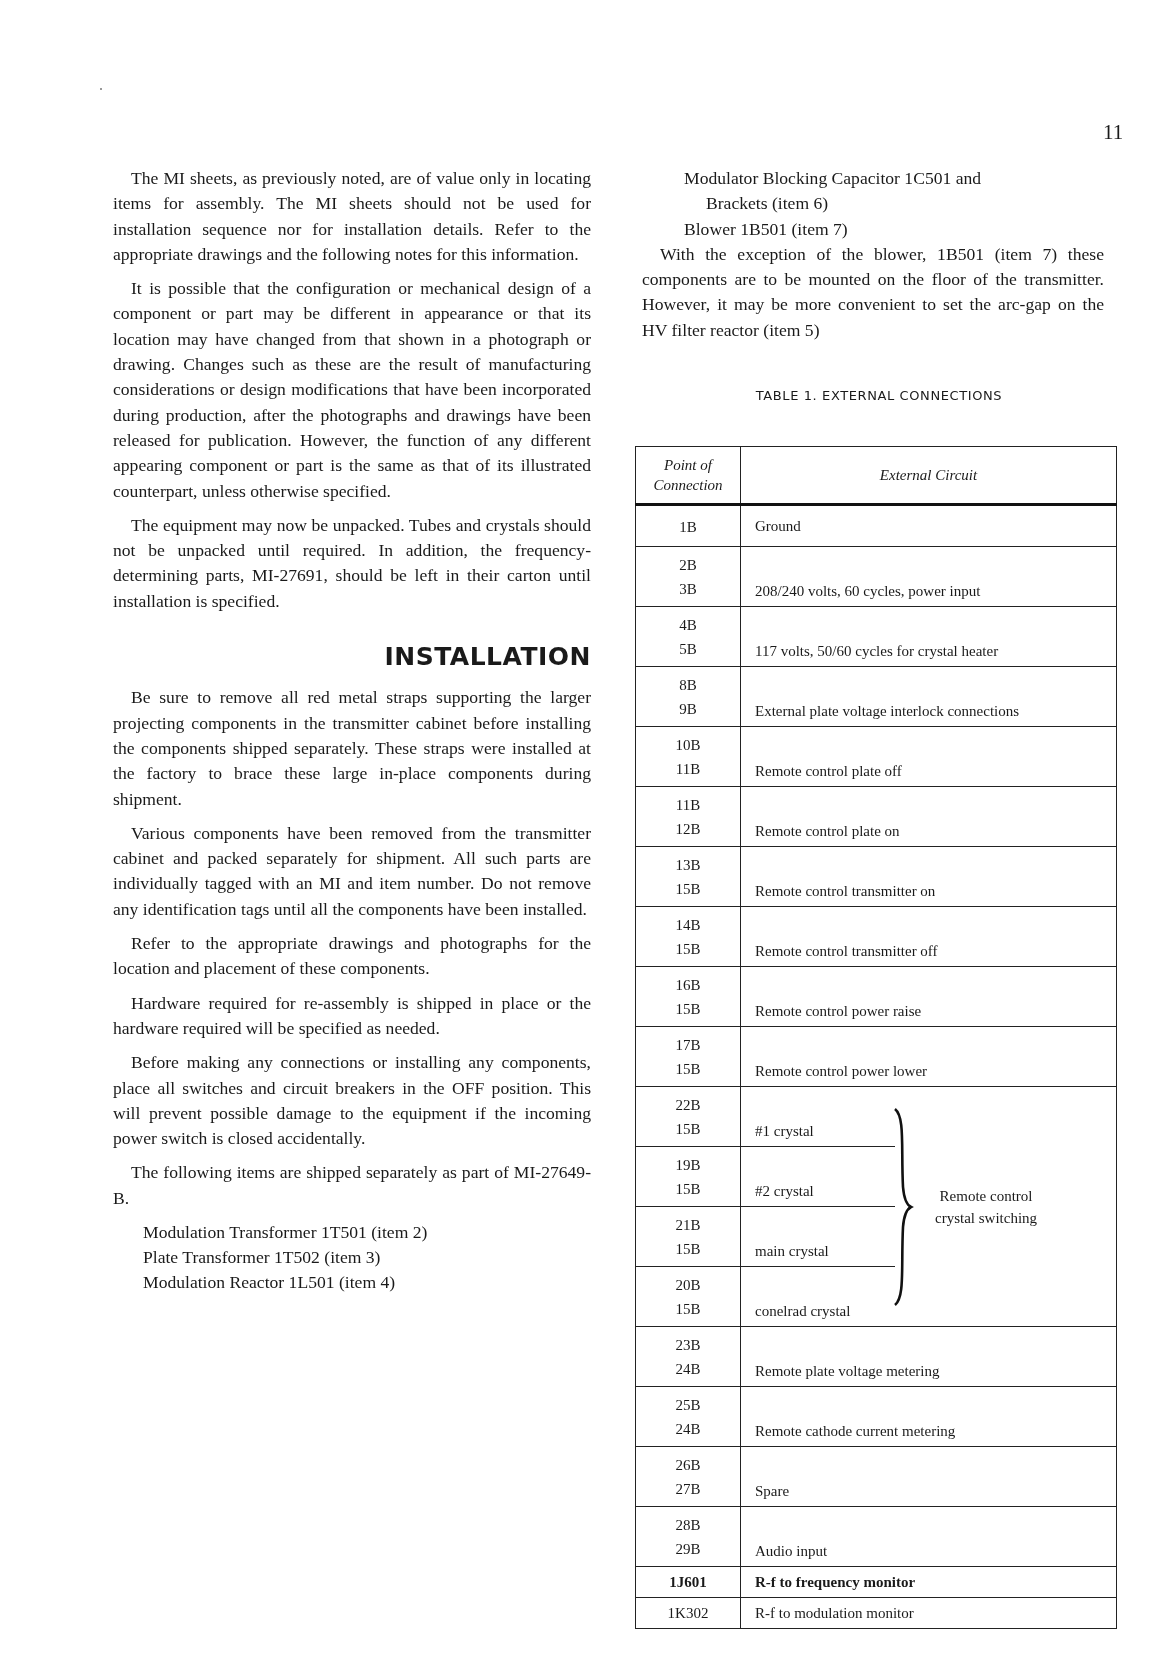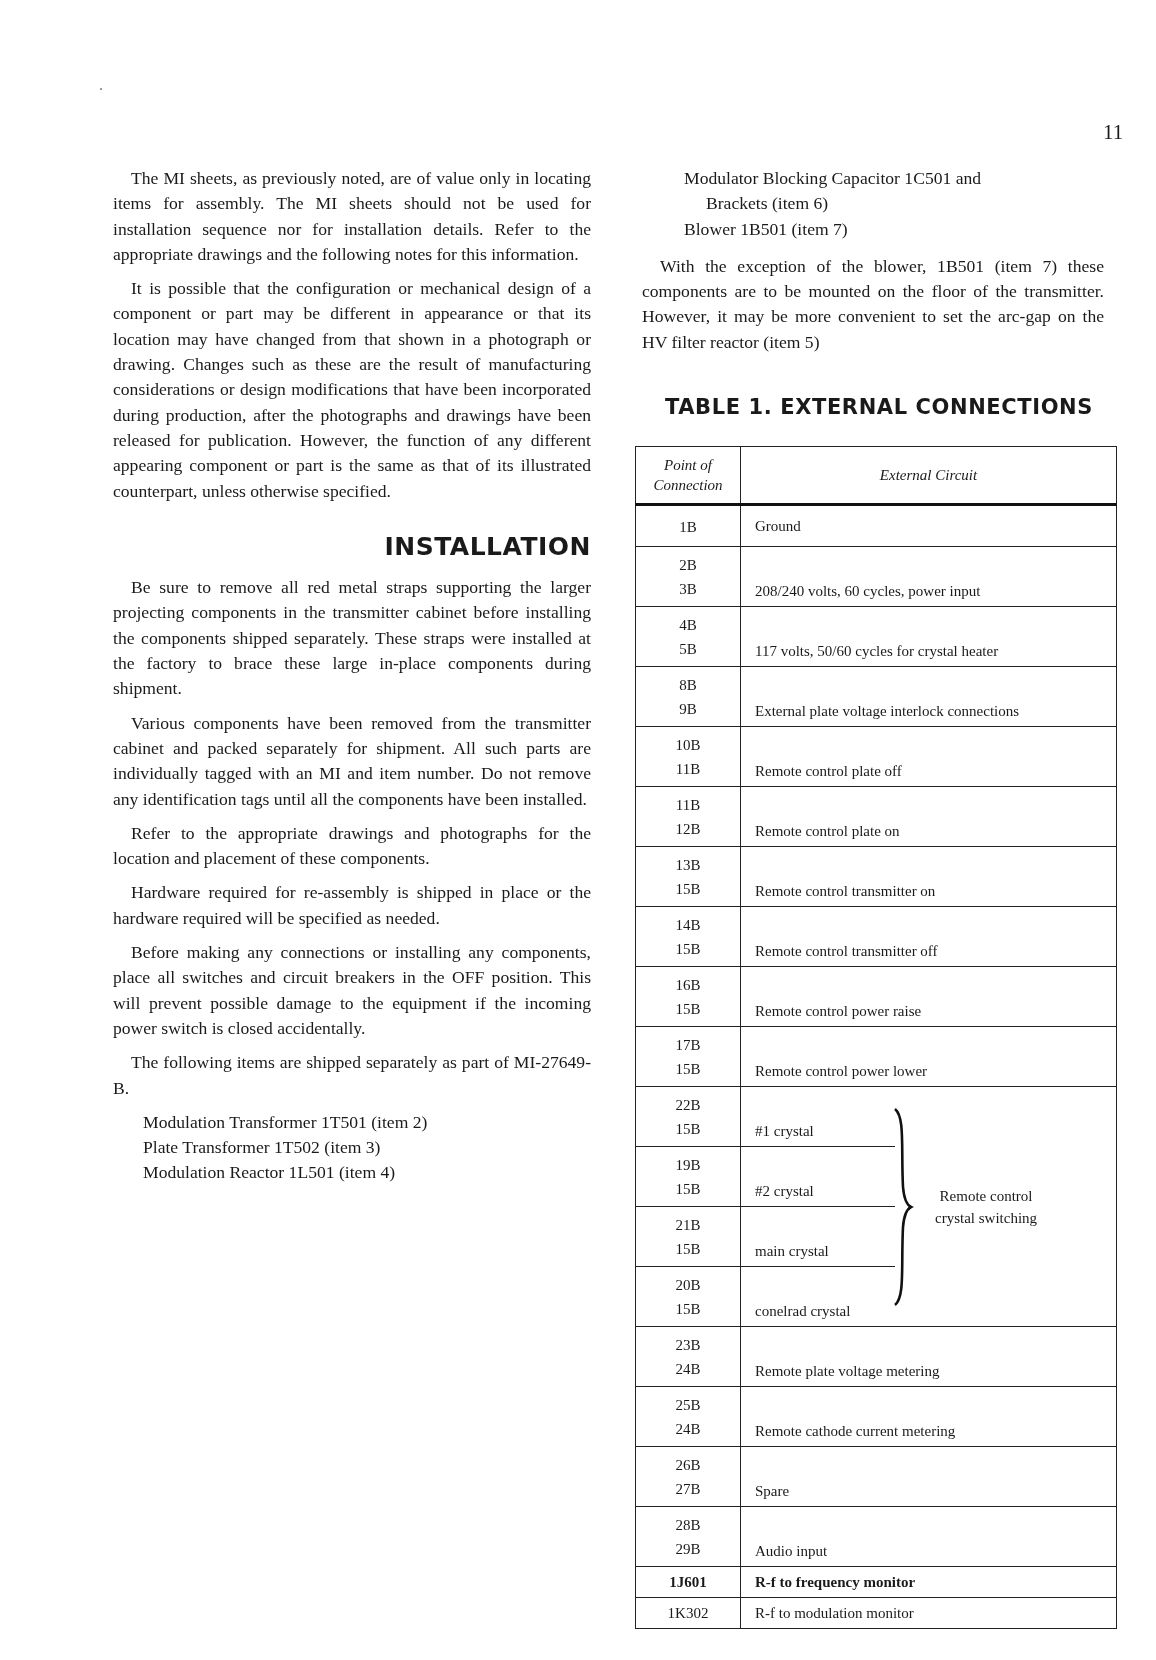--- a/index.html
+++ b/index.html
@@ -21,25 +21,25 @@
       position: absolute; left: 642px; top: 166px; width: 462px;
       font-family: "Liberation Serif", serif; font-size: 17.6px; line-height: 25.3px;
     }
     p { margin: 0 0 9px 0; text-align: justify; text-indent: 18px; }
     .heading {
       font-family: "DejaVu Sans", sans-serif; font-weight: bold;
       font-size: 25px; text-align: right; margin: 30px 0 16px 0; letter-spacing: 0.5px;
     }
     .item-list { margin: 6px 0 0 0; padding-left: 30px; list-style: none; }
     .item-list li { margin: 0; line-height: 25px; }
-    .right-list { margin: 0 0 12px 42px; padding: 0; list-style: none; }
+    .right-list { margin: 0 0 0 42px; padding: 0; list-style: none; }
     .right-list li { line-height: 25.3px; }
     .right-list li.indent { padding-left: 22px; }
     .table-title {
-      font-family: "DejaVu Sans", sans-serif; font-weight: bold; font-size: 21px;
+      font-family: "DejaVu Sans", sans-serif; font-weight: normal; font-size: 13px;
       text-align: center; margin: 40px 0 12px 12px; letter-spacing: 0.6px;
     }
     table.ext {
       position: absolute; left: 635px; top: 446px; width: 482px;
       border-collapse: collapse; font-family: "Liberation Serif", serif; font-size: 15px;
     }
     table.ext th, table.ext td { border: 1.5px solid #222; padding: 0; vertical-align: bottom; }
     table.ext thead th {
       font-style: italic; font-weight: normal; height: 56px; vertical-align: middle; font-size: 15px;
       border-bottom: 3px solid #111;
@@ -55,20 +55,21 @@
   </style>
 </head>
 <body>
 
 <div class="stray-mark"></div>
 <div class="page-number">11</div>
 
 <div class="col-left">
   <p>The MI sheets, as previously noted, are of value only in locating items for assembly. The MI sheets should not be used for installation sequence nor for installation details. Refer to the appropriate drawings and the following notes for this information.</p>
   <p>It is possible that the configuration or mechanical design of a component or part may be different in appearance or that its location may have changed from that shown in a photograph or drawing. Changes such as these are the result of manufacturing considerations or design modifications that have been incorporated during production, after the photographs and drawings have been released for publication. However, the function of any different appearing component or part is the same as that of its illustrated counterpart, unless otherwise specified.</p>
+  <p>The equipment may now be unpacked. Tubes and crystals should not be unpacked until required. In addition, the frequency-determining parts, MI-27691, should be left in their carton until installation is specified.</p>
 
   <div class="heading">INSTALLATION</div>
 
   <p>Be sure to remove all red metal straps supporting the larger projecting components in the transmitter cabinet before installing the components shipped separately. These straps were installed at the factory to brace these large in-place components during shipment.</p>
   <p>Various components have been removed from the transmitter cabinet and packed separately for shipment. All such parts are individually tagged with an MI and item number. Do not remove any identification tags until all the components have been installed.</p>
   <p>Refer to the appropriate drawings and photographs for the location and placement of these components.</p>
   <p>Hardware required for re-assembly is shipped in place or the hardware required will be specified as needed.</p>
   <p>Before making any connections or installing any components, place all switches and circuit breakers in the OFF position. This will prevent possible damage to the equipment if the incoming power switch is closed accidentally.</p>
   <p>The following items are shipped separately as part of MI-27649-B.</p>
 

